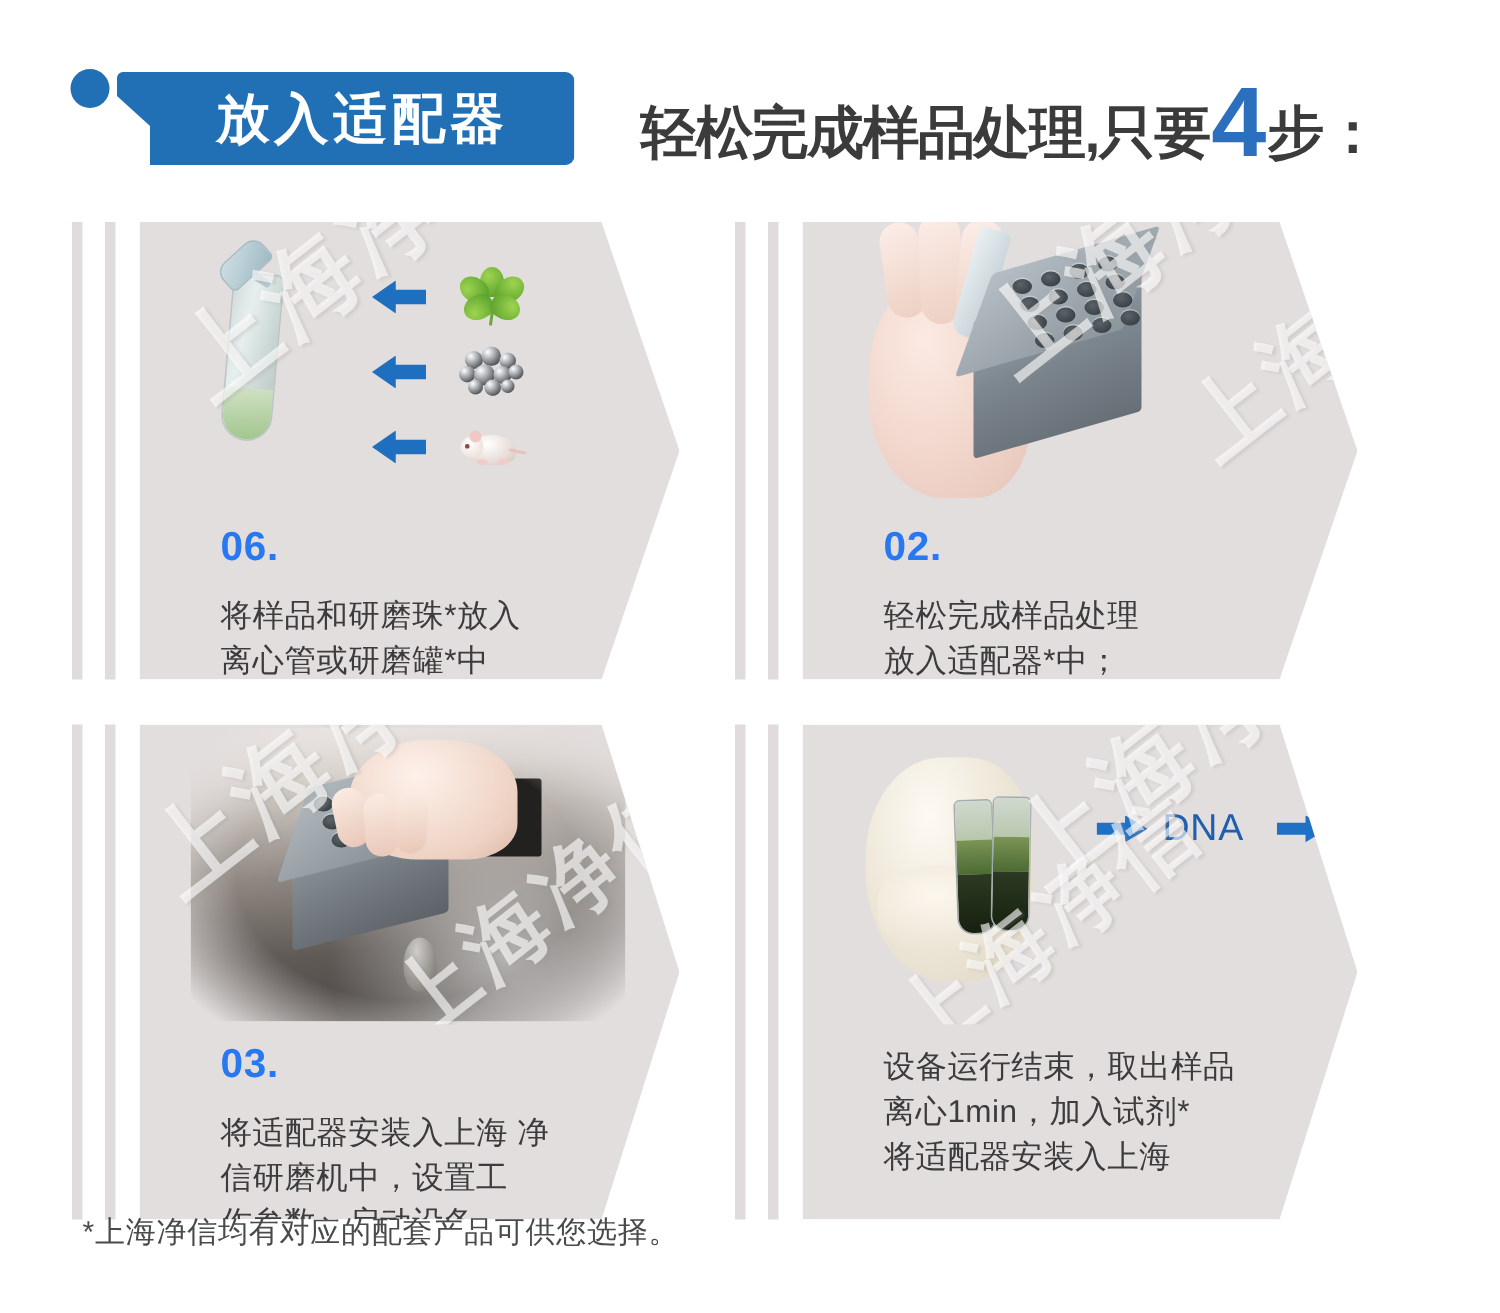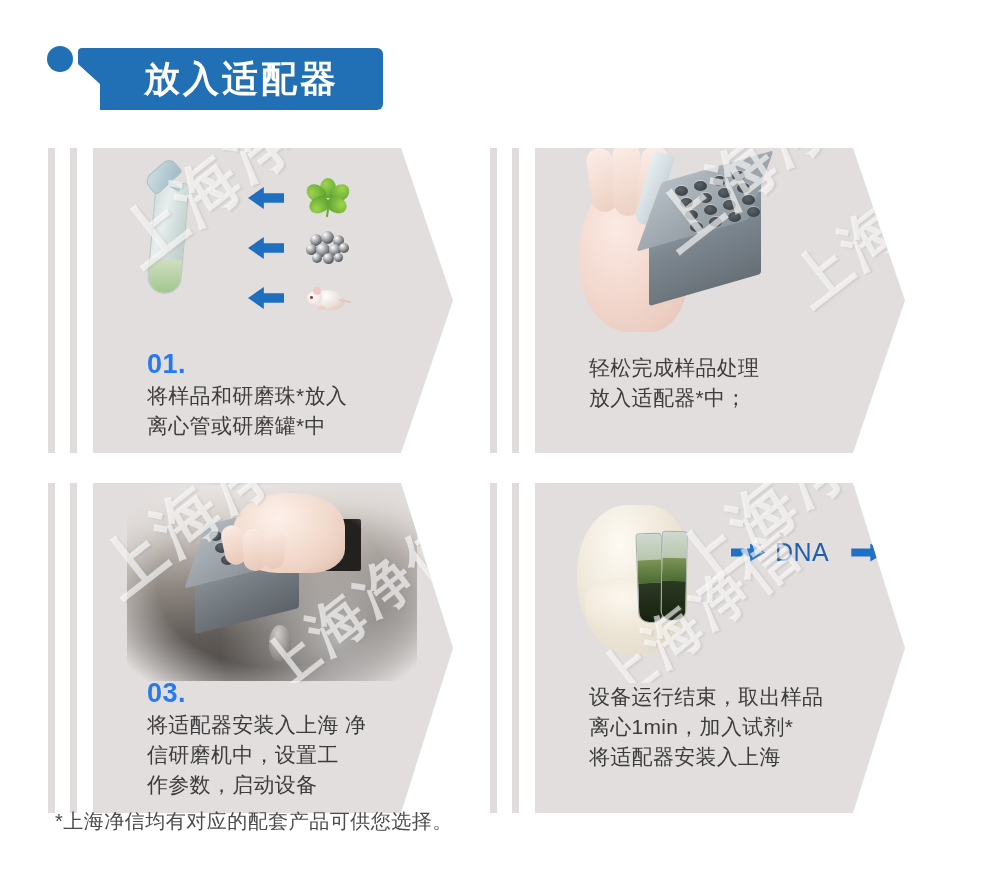--- a/index.html
+++ b/index.html
@@ -115,21 +115,21 @@
     width: 300px;
   }
   .step-num {
     color: #2878F0;
     font-size: 27px;
     font-weight: 700;
     line-height: 1.05;
     letter-spacing: 0.5px;
   }
   .step-body {
-    margin-top: 3px;
+    margin-top: 18px;
     font-size: 21px;
     line-height: 1.43;
     color: #3c3c3c;
     white-space: pre-line;
     letter-spacing: 0.3px;
   }
 
   
   .wm {
     position: absolute;
@@ -447,20 +447,25 @@
     letter-spacing: 0.5px;
   }
 </style>
 </head>
 <body>
 
 <div id="header">
   <div id="header-dot"></div>
   <div id="banner"></div>
   <div id="banner-title">放入适配器</div>
+  <div id="headline">
+    <span class="hl-a">轻松完成样品处理,只要</span>
+    <span class="hl-num">4</span>
+    <span class="hl-c">步：</span>
+  </div>
 </div>
 
 <div class="card-wrap" style="left:48px; top:148px; width:405px; height:305px;">
   <div class="bar b1"></div>
   <div class="bar b2"></div>
   <div class="card" style="width:360px;">
 
     <div class="card-media">
 
       <div class="tube">
@@ -509,21 +514,21 @@
           <div class="mouse-tail"></div>
           <div class="mouse-foot" style="left:12px;"></div>
           <div class="mouse-foot" style="left:26px;"></div>
         </div>
       </div>
 
       <div class="wm" style="left:6px; top:-24px;">上海净信</div>
     </div>
 
     <div class="card-text">
-      <div class="step-num">01.</div>
+      <div class="step-num">06.</div>
       <div class="step-body">将样品和研磨珠*放入
 离心管或研磨罐*中</div>
     </div>
   </div>
 </div>
 
 <div class="card-wrap" style="left:490px; top:148px; width:415px; height:305px;">
   <div class="bar b1"></div>
   <div class="bar b2"></div>
   <div class="card" style="width:370px;">
@@ -552,20 +557,21 @@
         <div class="hole" style="left:111px; top:80px;"></div>
         <div class="hole" style="left:130px; top:75px;"></div>
         <div class="hole" style="left:149px; top:70px;"></div>
         <div class="hole" style="left:168px; top:65px;"></div>
       </div>
       <div class="wm" style="left:100px; top:-40px;">上海净信</div>
       <div class="wm" style="left:238px; top:30px; font-size:58px;">上海净信</div>
     </div>
 
     <div class="card-text">
+      <div class="step-num">02.</div>
       <div class="step-body">轻松完成样品处理
 放入适配器*中；</div>
     </div>
   </div>
 </div>
 
 <div class="card-wrap" style="left:48px; top:483px; width:405px; height:330px;">
   <div class="bar b1"></div>
   <div class="bar b2"></div>
   <div class="card" style="width:360px;">
@@ -590,21 +596,21 @@
         <div class="hand3-palm"></div>
         <div class="hand3-finger" style="left:96px;  top:40px; width:22px; height:40px; transform:rotate(-12deg);"></div>
         <div class="hand3-finger" style="left:116px; top:44px; width:22px; height:42px; transform:rotate(-4deg);"></div>
         <div class="hand3-finger" style="left:136px; top:44px; width:22px; height:40px; transform:rotate(4deg);"></div>
         <div class="mach-foot"></div>
       </div>
       <div class="wm" style="left:-14px; top:-28px;">上海净信</div>
       <div class="wm" style="left:150px; top:84px; font-size:56px;">上海净信</div>
     </div>
 
-    <div class="card-text" style="top:196px;">
+    <div class="card-text" style="top:212px;">
       <div class="step-num">03.</div>
       <div class="step-body">将适配器安装入上海 净
 信研磨机中，设置工
 作参数，启动设备</div>
     </div>
   </div>
 </div>
 
 <div class="card-wrap" style="left:490px; top:483px; width:415px; height:330px;">
   <div class="bar b1"></div>

